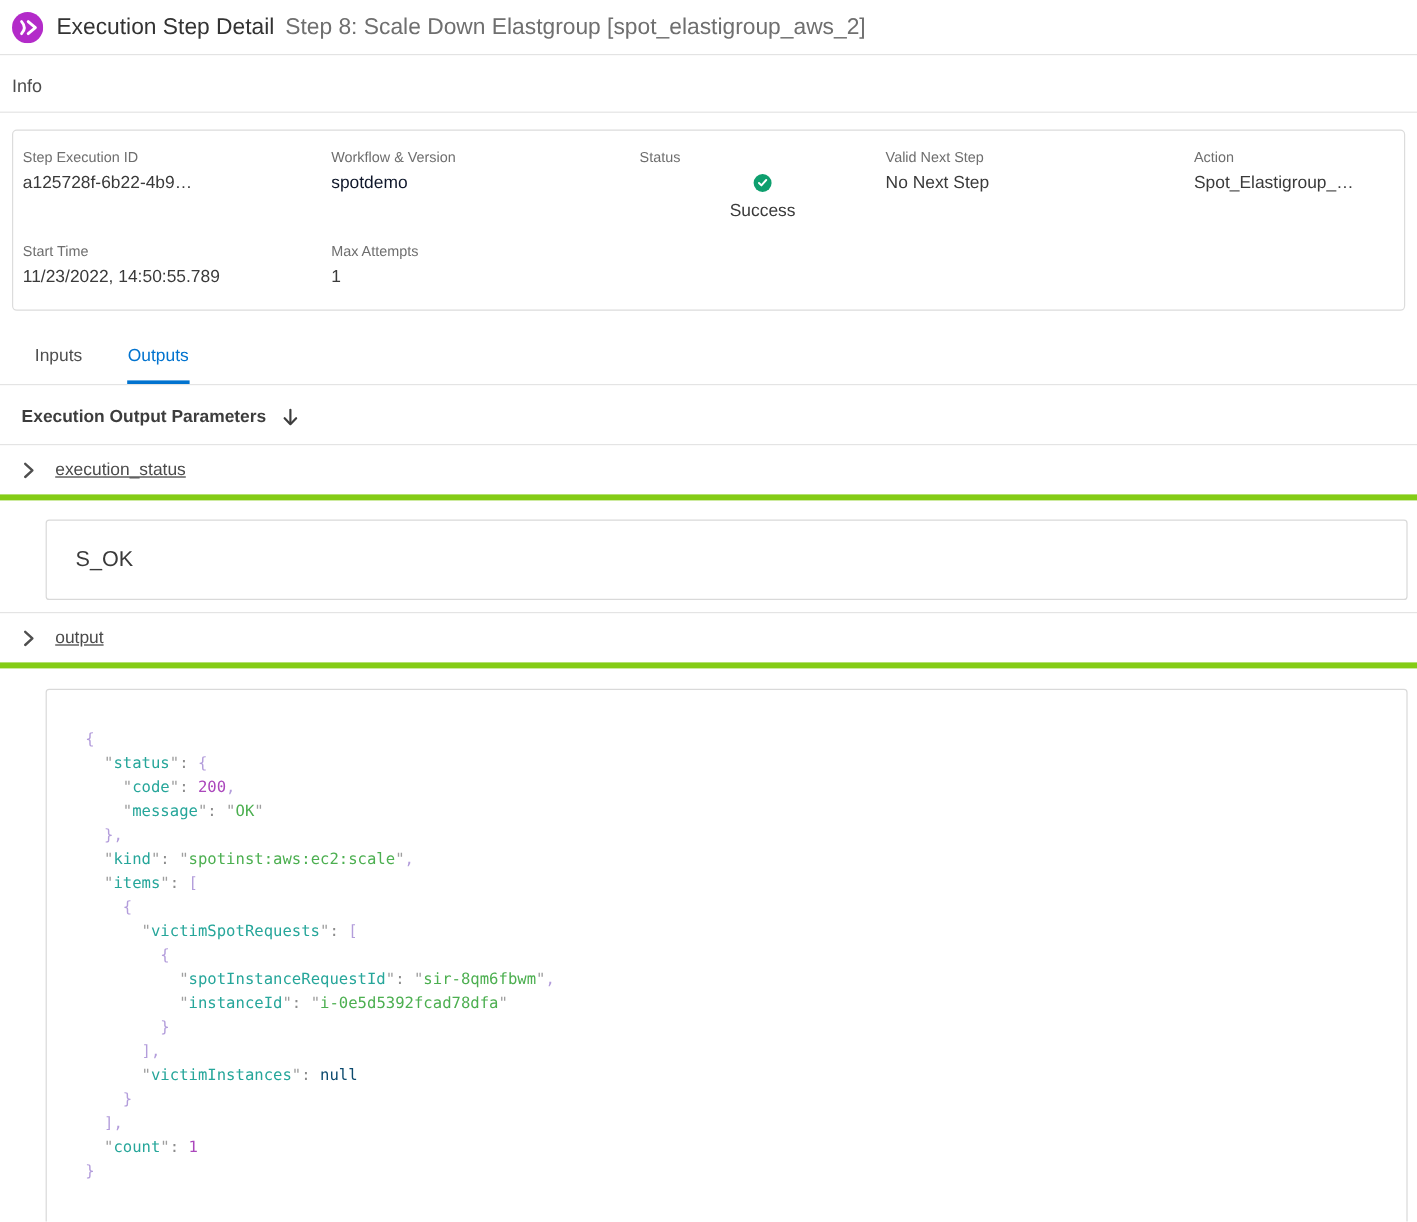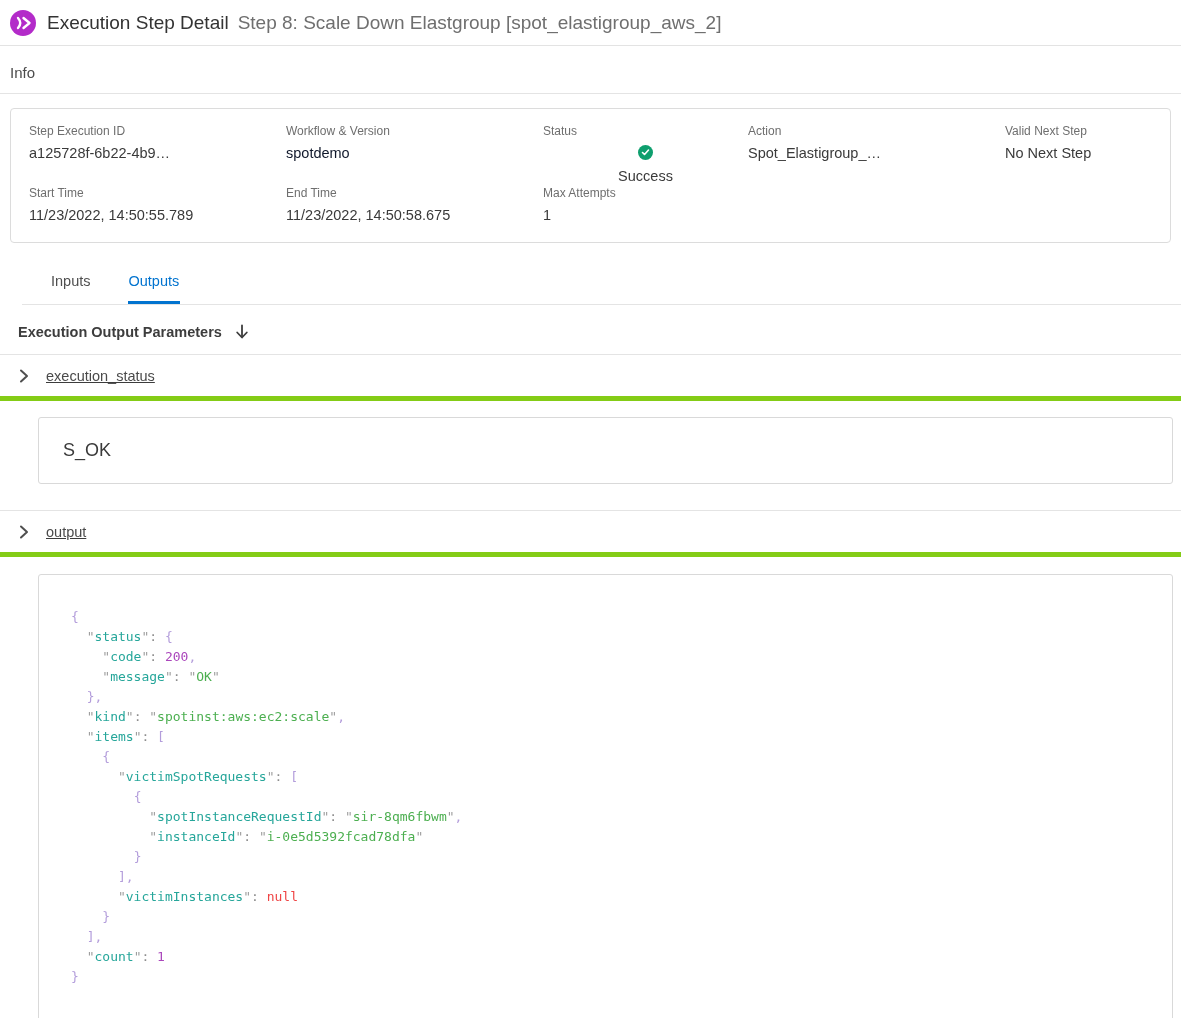--- a/index.html
+++ b/index.html
@@ -20,41 +20,40 @@
   }
   .logo { width: 26px; height: 26px; display: inline-flex; }
   .page-title { font-size: 19px; font-weight: 400; color: #333; margin-left: 11px; }
   .page-subtitle { font-size: 19px; font-weight: 400; color: #6f6f6f; margin-left: 9px; }
 
   
   .info-label { font-size: 15px; color: #4c4c4c; padding: 18px 10px 12px 10px; }
   .info-card {
     margin: 14px 10px 12px 10px;
     border: 1px solid #dcdcdc; border-radius: 4px;
-    padding: 15px 18px 19px 18px;
+    padding: 15px 18px 19px 8px;
     display: grid;
     grid-template-columns: 257px 257px 205px 257px 1fr;
-    row-gap: 2px;
+    row-gap: 18px;
   }
   .field-label { font-size: 12px; color: #6e6e6e; margin-bottom: 7px; }
   .field-value { font-size: 14.5px; color: #3a3a3a; }
   .field-value.link { color: #0f172a; cursor: pointer; }
   .status-value { display: flex; align-items: center; gap: 8px; flex-direction: column; }
   .check-circle {
     width: 15px; height: 15px; border-radius: 50%;
     background: #0e9f6e; display: inline-flex;
     align-items: center; justify-content: center; flex: none;
   }
 
   
   .tabs {
     display: flex; gap: 36px;
     padding: 14px 0 0 28px;
     border-bottom: 1px solid #e4e4e4;
-    margin-left: 22px;
   }
   .tab {
     font-size: 14.5px; color: #4f4f4f;
     padding: 4px 1px 12px 1px; cursor: pointer;
     border-bottom: 3px solid transparent;
   }
   .tab.active { color: #0173cf; border-bottom-color: #0173cf; }
 
   
   .params-header {
@@ -65,21 +64,21 @@
   .params-header .txt { font-size: 14.5px; font-weight: 700; color: #3d3d3d; }
   .icon-btn { display: inline-flex; cursor: pointer; }
 
   .section-row {
     display: flex; align-items: center;
     padding: 13px 0 12px 19px;
     border-bottom: 5px solid #84cc16;
     cursor: pointer;
     text-decoration: underline;
   }
-  .section-row.bt { border-top: 1px solid #e4e4e4; margin-top: 26px; align-items: center; }
+  .section-row.bt { border-top: 1px solid #e4e4e4; margin-top: 10px; align-items: center; }
   .section-row .label { font-size: 14.5px; color: #4a4a4a; margin-left: 17px; }
 
   .value-box {
     margin: 16px 8px 0 38px;
     border: 1px solid #d9d9d9; border-radius: 3px;
     padding: 22px 24px;
     font-size: 18px; color: #3a3a3a;
   }
 
   .code-box {
@@ -92,21 +91,21 @@
     font-family: "DejaVu Sans Mono", monospace;
     font-size: 13px; line-height: 20px;
     white-space: pre;
   }
   .tk-p { color: #b39ddb; }
   .tk-q { color: #9e9e9e; }
   .tk-k { color: #26a69a; }
   .tk-c { color: #8d8d8d; }
   .tk-n { color: #ab47bc; }
   .tk-s { color: #4caf50; }
-  .tk-x { color: #ef4444; }
+  .tk-x { color: #0c4a6e; }
   .tk-w { color: #3c3c3c; }
 </style>
 </head>
 <body>
 
 <header class="page-header">
   <span class="logo">
     <svg width="26" height="26" viewBox="0 0 26 26">
       <circle cx="13" cy="13" r="13" fill="#b32bc9"></circle>
       <path d="M8 8 q4.5 5 0 10" stroke="#fff" stroke-width="2.4" fill="none" stroke-linecap="round"></path>
@@ -134,34 +133,30 @@
     <div class="field-value status-value">
       <span class="check-circle">
         <svg width="9" height="9" viewBox="0 0 9 9">
             <path d="M1.5 4.5 l2 2 4-4.5" stroke="#fff" stroke-width="1.6" fill="none" stroke-linecap="round" stroke-linejoin="round"></path>
           </svg>
       </span>
       <span>Success</span>
     </div>
   </div>
   <div class="field">
+    <div class="field-label">Valid Next Step</div>
+    <div class="field-value">No Next Step</div>
+  </div>
+  <div class="field">
     <div class="field-label">Action</div>
     <div class="field-value">Spot_Elastigroup_…</div>
   </div>
   <div class="field">
-    <div class="field-label">Valid Next Step</div>
-    <div class="field-value">No Next Step</div>
-  </div>
-  <div class="field">
     <div class="field-label">Start Time</div>
     <div class="field-value">11/23/2022, 14:50:55.789</div>
-  </div>
-  <div class="field">
-    <div class="field-label">End Time</div>
-    <div class="field-value">11/23/2022, 14:50:58.675</div>
   </div>
   <div class="field">
     <div class="field-label">Max Attempts</div>
     <div class="field-value">1</div>
   </div>
   <div class="field"></div>
 </section>
 
 <nav class="tabs">
   <div class="tab">Inputs</div>

